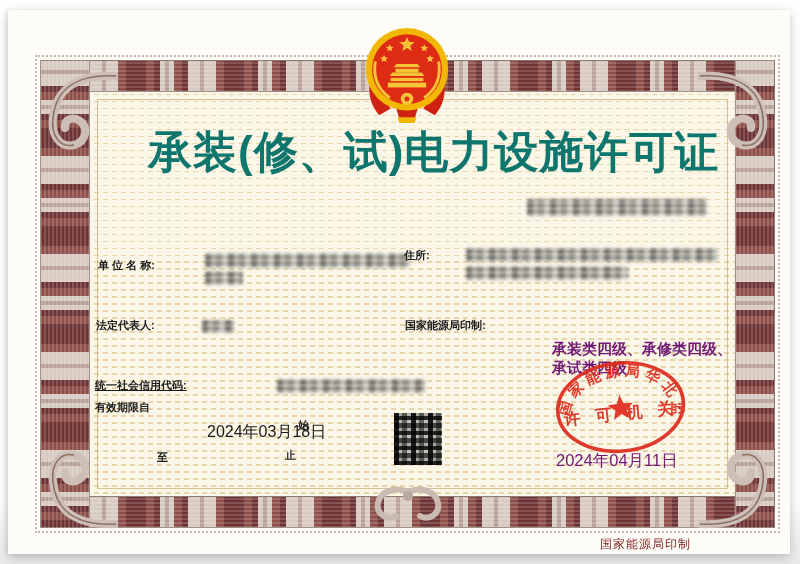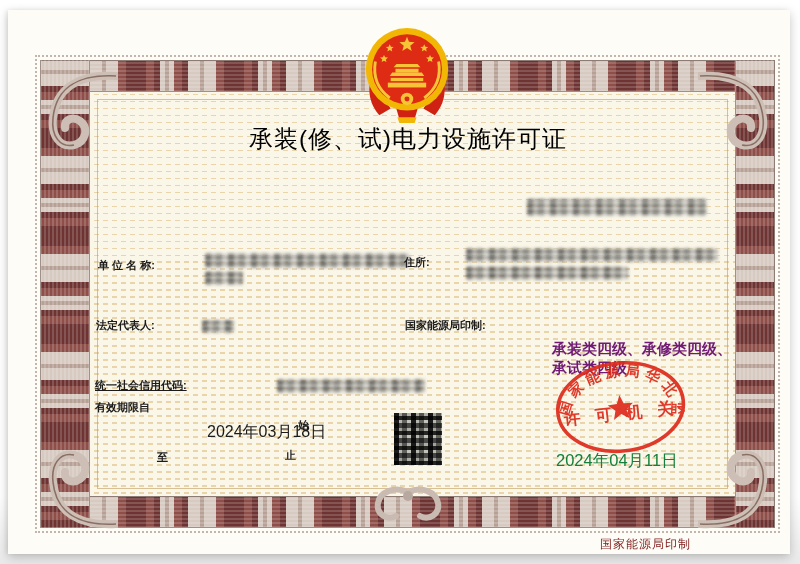--- a/index.html
+++ b/index.html
@@ -49,37 +49,37 @@
   .corner{position:absolute;width:74px;height:86px;}
   .c-tl{left:36px;top:58px;}
   .c-tr{left:690px;top:58px;transform:scaleX(-1);}
   .c-bl{left:36px;top:436px;transform:scaleY(-1);}
   .c-br{left:690px;top:436px;transform:scale(-1,-1);}
   .flourish-bc{position:absolute;left:336px;top:476px;width:128px;height:40px;}
   
   .emblem{position:absolute;left:353px;top:13px;width:92px;height:104px;z-index:5;}
   
   .abs{position:absolute;white-space:nowrap;color:#1b1b1b;}
-  .title{left:140px;top:113px;width:520px;text-align:center;font-size:24px;font-weight:normal;letter-spacing:1px;color:#000000;}
+  .title{left:140px;top:113px;width:520px;text-align:center;font-size:44px;font-weight:bold;letter-spacing:1px;color:#0f766e;}
   .lbl{font-weight:bold;font-size:11px;}
   .val{font-size:16px;margin-left:24px;}
   .classval{position:absolute;left:544px;top:302px;width:186px;font-size:15px;font-weight:600;line-height:19px;color:#701a75;white-space:normal;margin-top:27px;}
   
   .redact{position:absolute;border-radius:2px;filter:blur(1.5px);opacity:.88;
     background:
       repeating-linear-gradient(90deg,rgba(72,72,68,.85) 0 6px,rgba(174,172,164,.9) 6px 11px,rgba(112,112,106,.85) 11px 17px,rgba(204,202,194,.9) 17px 23px),
       repeating-linear-gradient(0deg,rgba(255,255,255,.3) 0 3px,rgba(0,0,0,.18) 3px 6px);
     background-blend-mode:overlay;}
   .qr{position:absolute;left:386px;top:403px;width:48px;height:52px;filter:blur(.7px);
     background:
       repeating-linear-gradient(0deg,#2c2c2c 0 4px,#c8c8c4 4px 7px,#555 7px 12px,#e2e2de 12px 15px),
       repeating-linear-gradient(90deg,#1f1f1f 0 5px,#cfcfc9 5px 8px,#6e6e6a 8px 13px,#dcdcd6 13px 17px);
     background-blend-mode:multiply;}
   .seal{position:absolute;left:543px;top:349px;width:140px;height:104px;transform:rotate(-6deg);opacity:.92;}
-  .issue-date{left:548px;top:440px;font-size:16.5px;color:#15803d;}
+  .issue-date{left:548px;top:440px;font-size:16.5px;color:#701a75;}
   .print-note{left:592px;top:526px;font-size:12px;color:#7f1d1d;letter-spacing:1px;}
 </style>
 </head>
 <body>
 
 <div class="stage">
   <div class="paper">
 
     <div class="frame">
       <div class="band band-h band-top"></div>
@@ -155,21 +155,21 @@
     </div>
 
     <div class="abs title">承装(修、试)电力设施许可证</div>
 
     <div class="redact" style="left:519px;top:189px;width:180px;height:17px;"></div>
 
     <div class="abs lbl" style="left:90px;top:248px;">单 位 名 称:</div>
     <div class="redact" style="left:197px;top:243px;width:205px;height:15px;"></div>
     <div class="redact" style="left:197px;top:261px;width:38px;height:14px;"></div>
 
-    <div class="abs lbl" style="left:396px;top:245px;">住所:</div>
+    <div class="abs lbl" style="left:396px;top:238px;">住所:</div>
     <div class="redact" style="left:458px;top:238px;width:252px;height:14px;"></div>
     <div class="redact" style="left:458px;top:256px;width:162px;height:14px;"></div>
 
     <div class="abs lbl" style="left:88px;top:308px;text-align:center;">法定代表人:</div>
     <div class="redact" style="left:194px;top:310px;width:32px;height:13px;"></div>
 
     <div class="abs lbl" style="left:397px;top:308px;">国家能源局印制:</div>
     <div class="classval">承装类四级、承修类四级、承试类四级</div>
 
     <div class="abs lbl" style="left:87px;top:368px;text-decoration:underline;">统一社会信用代码:</div>

